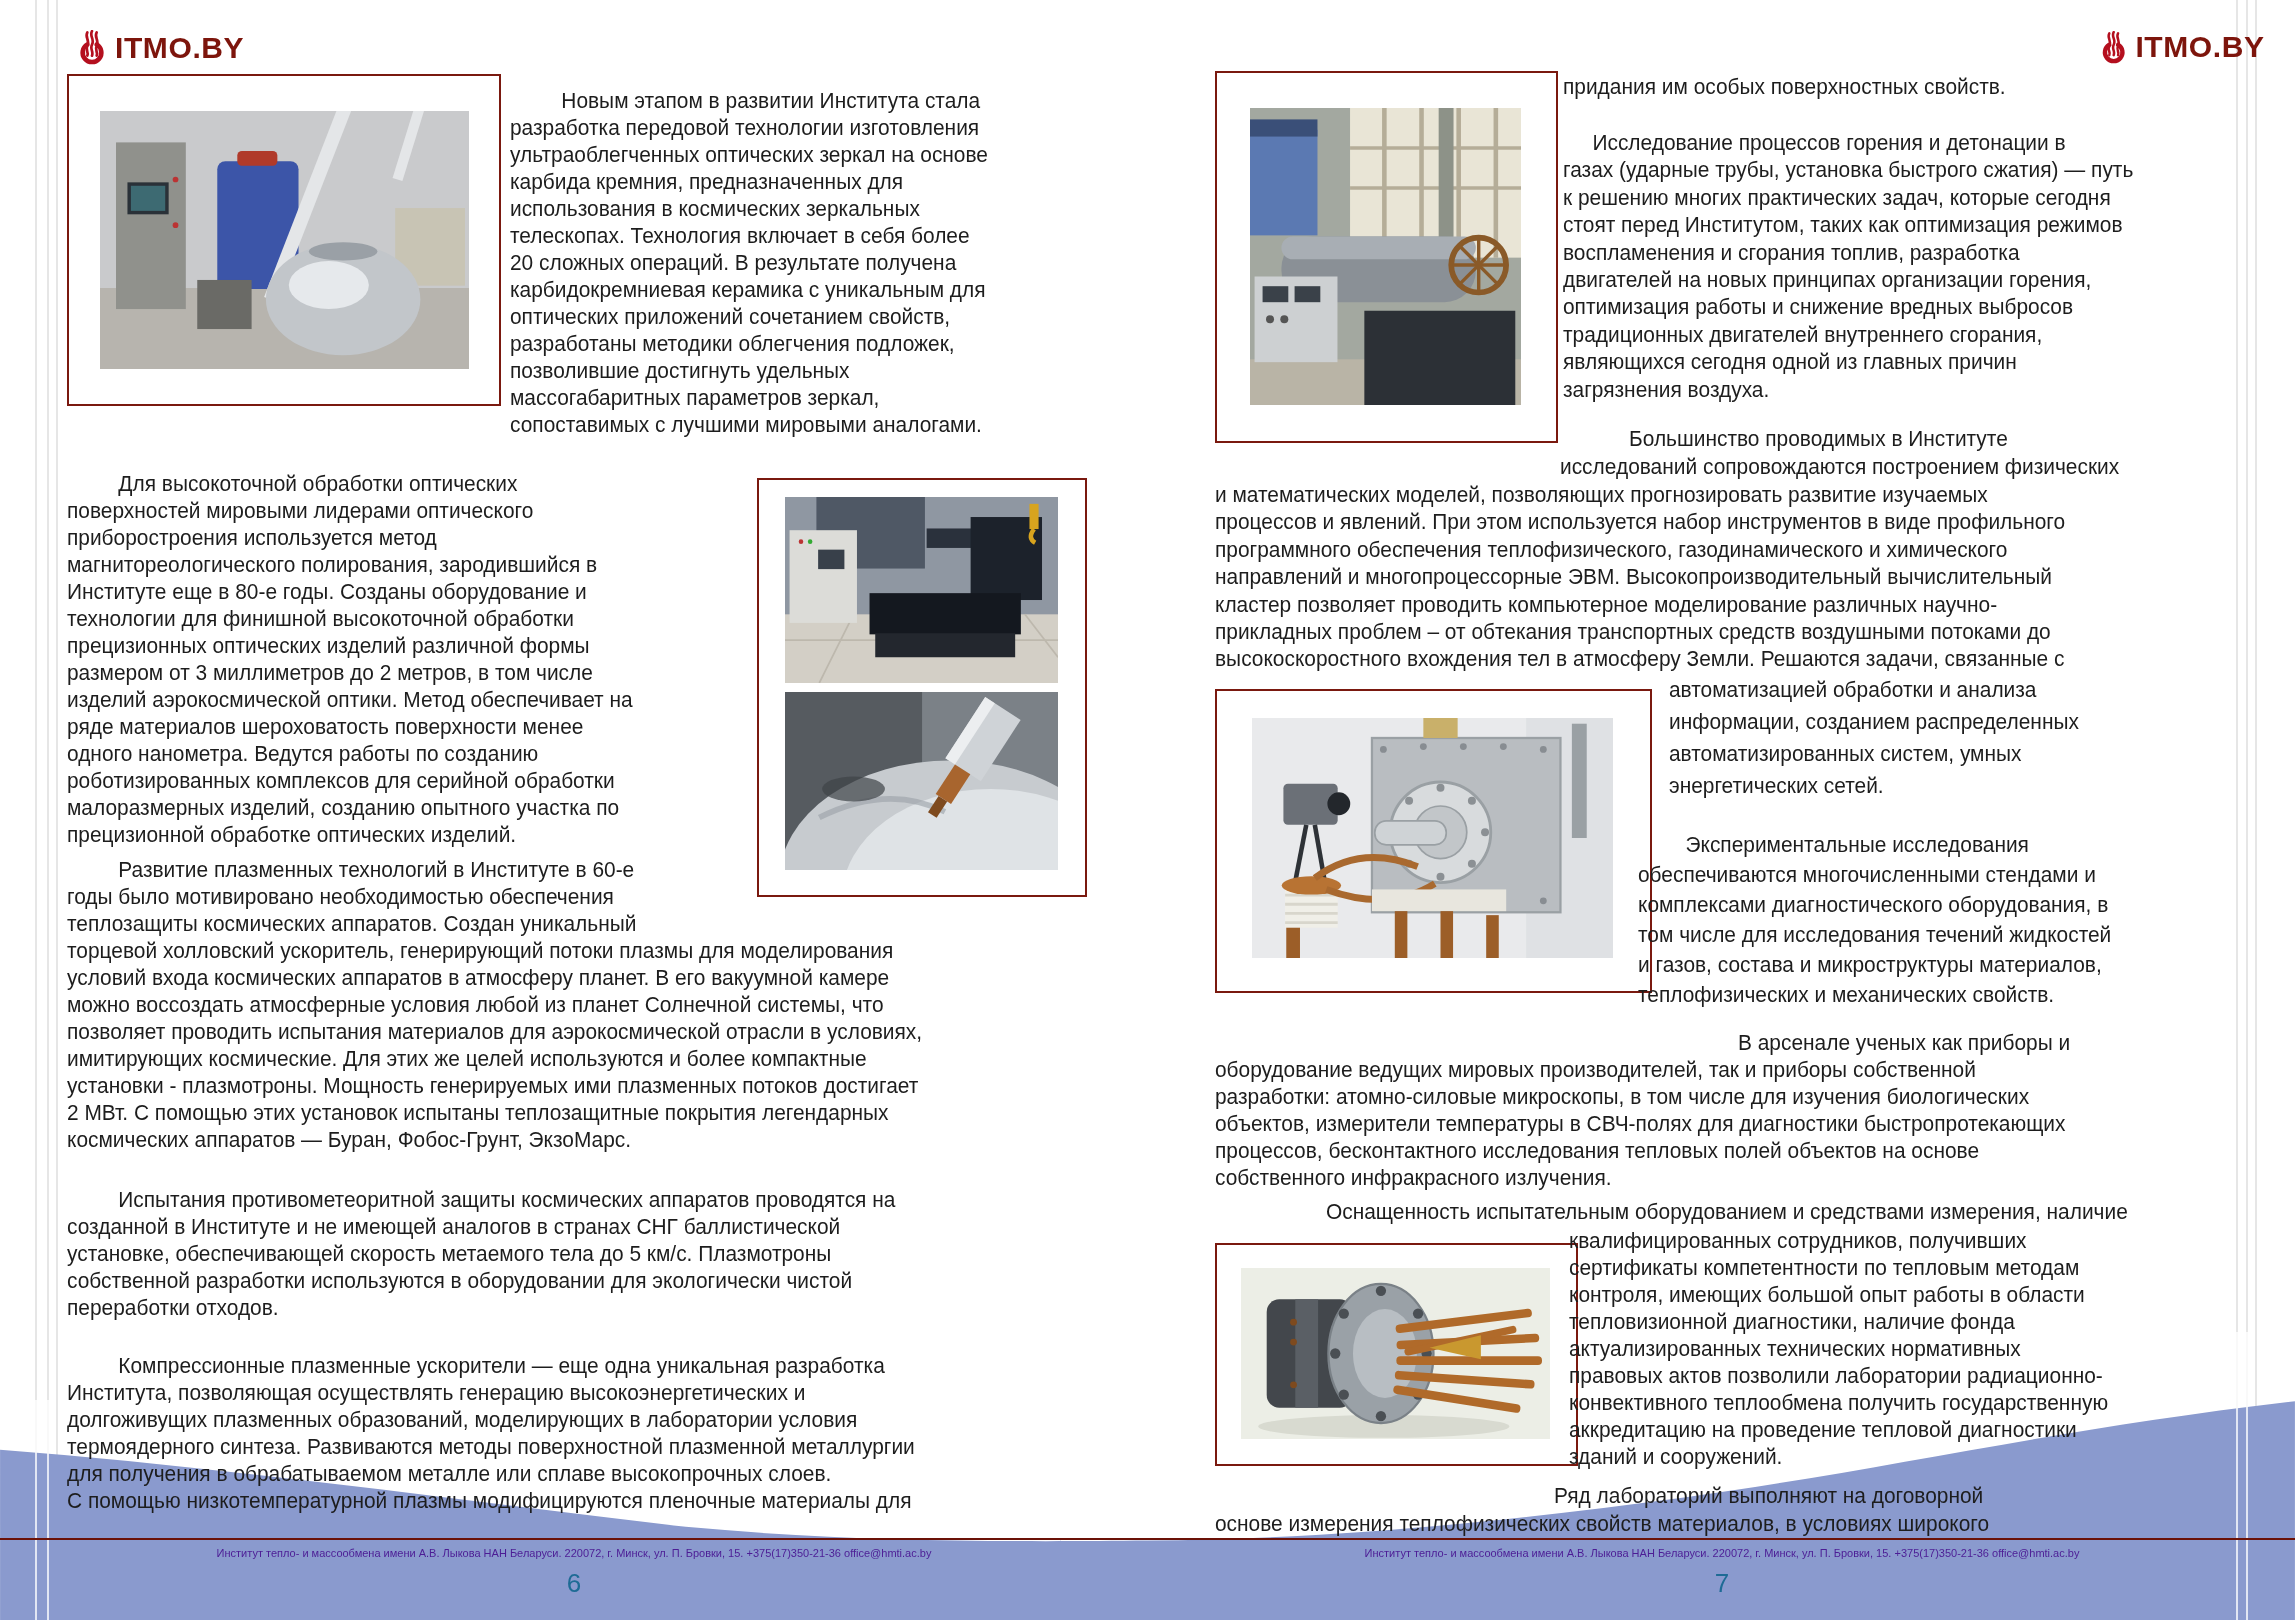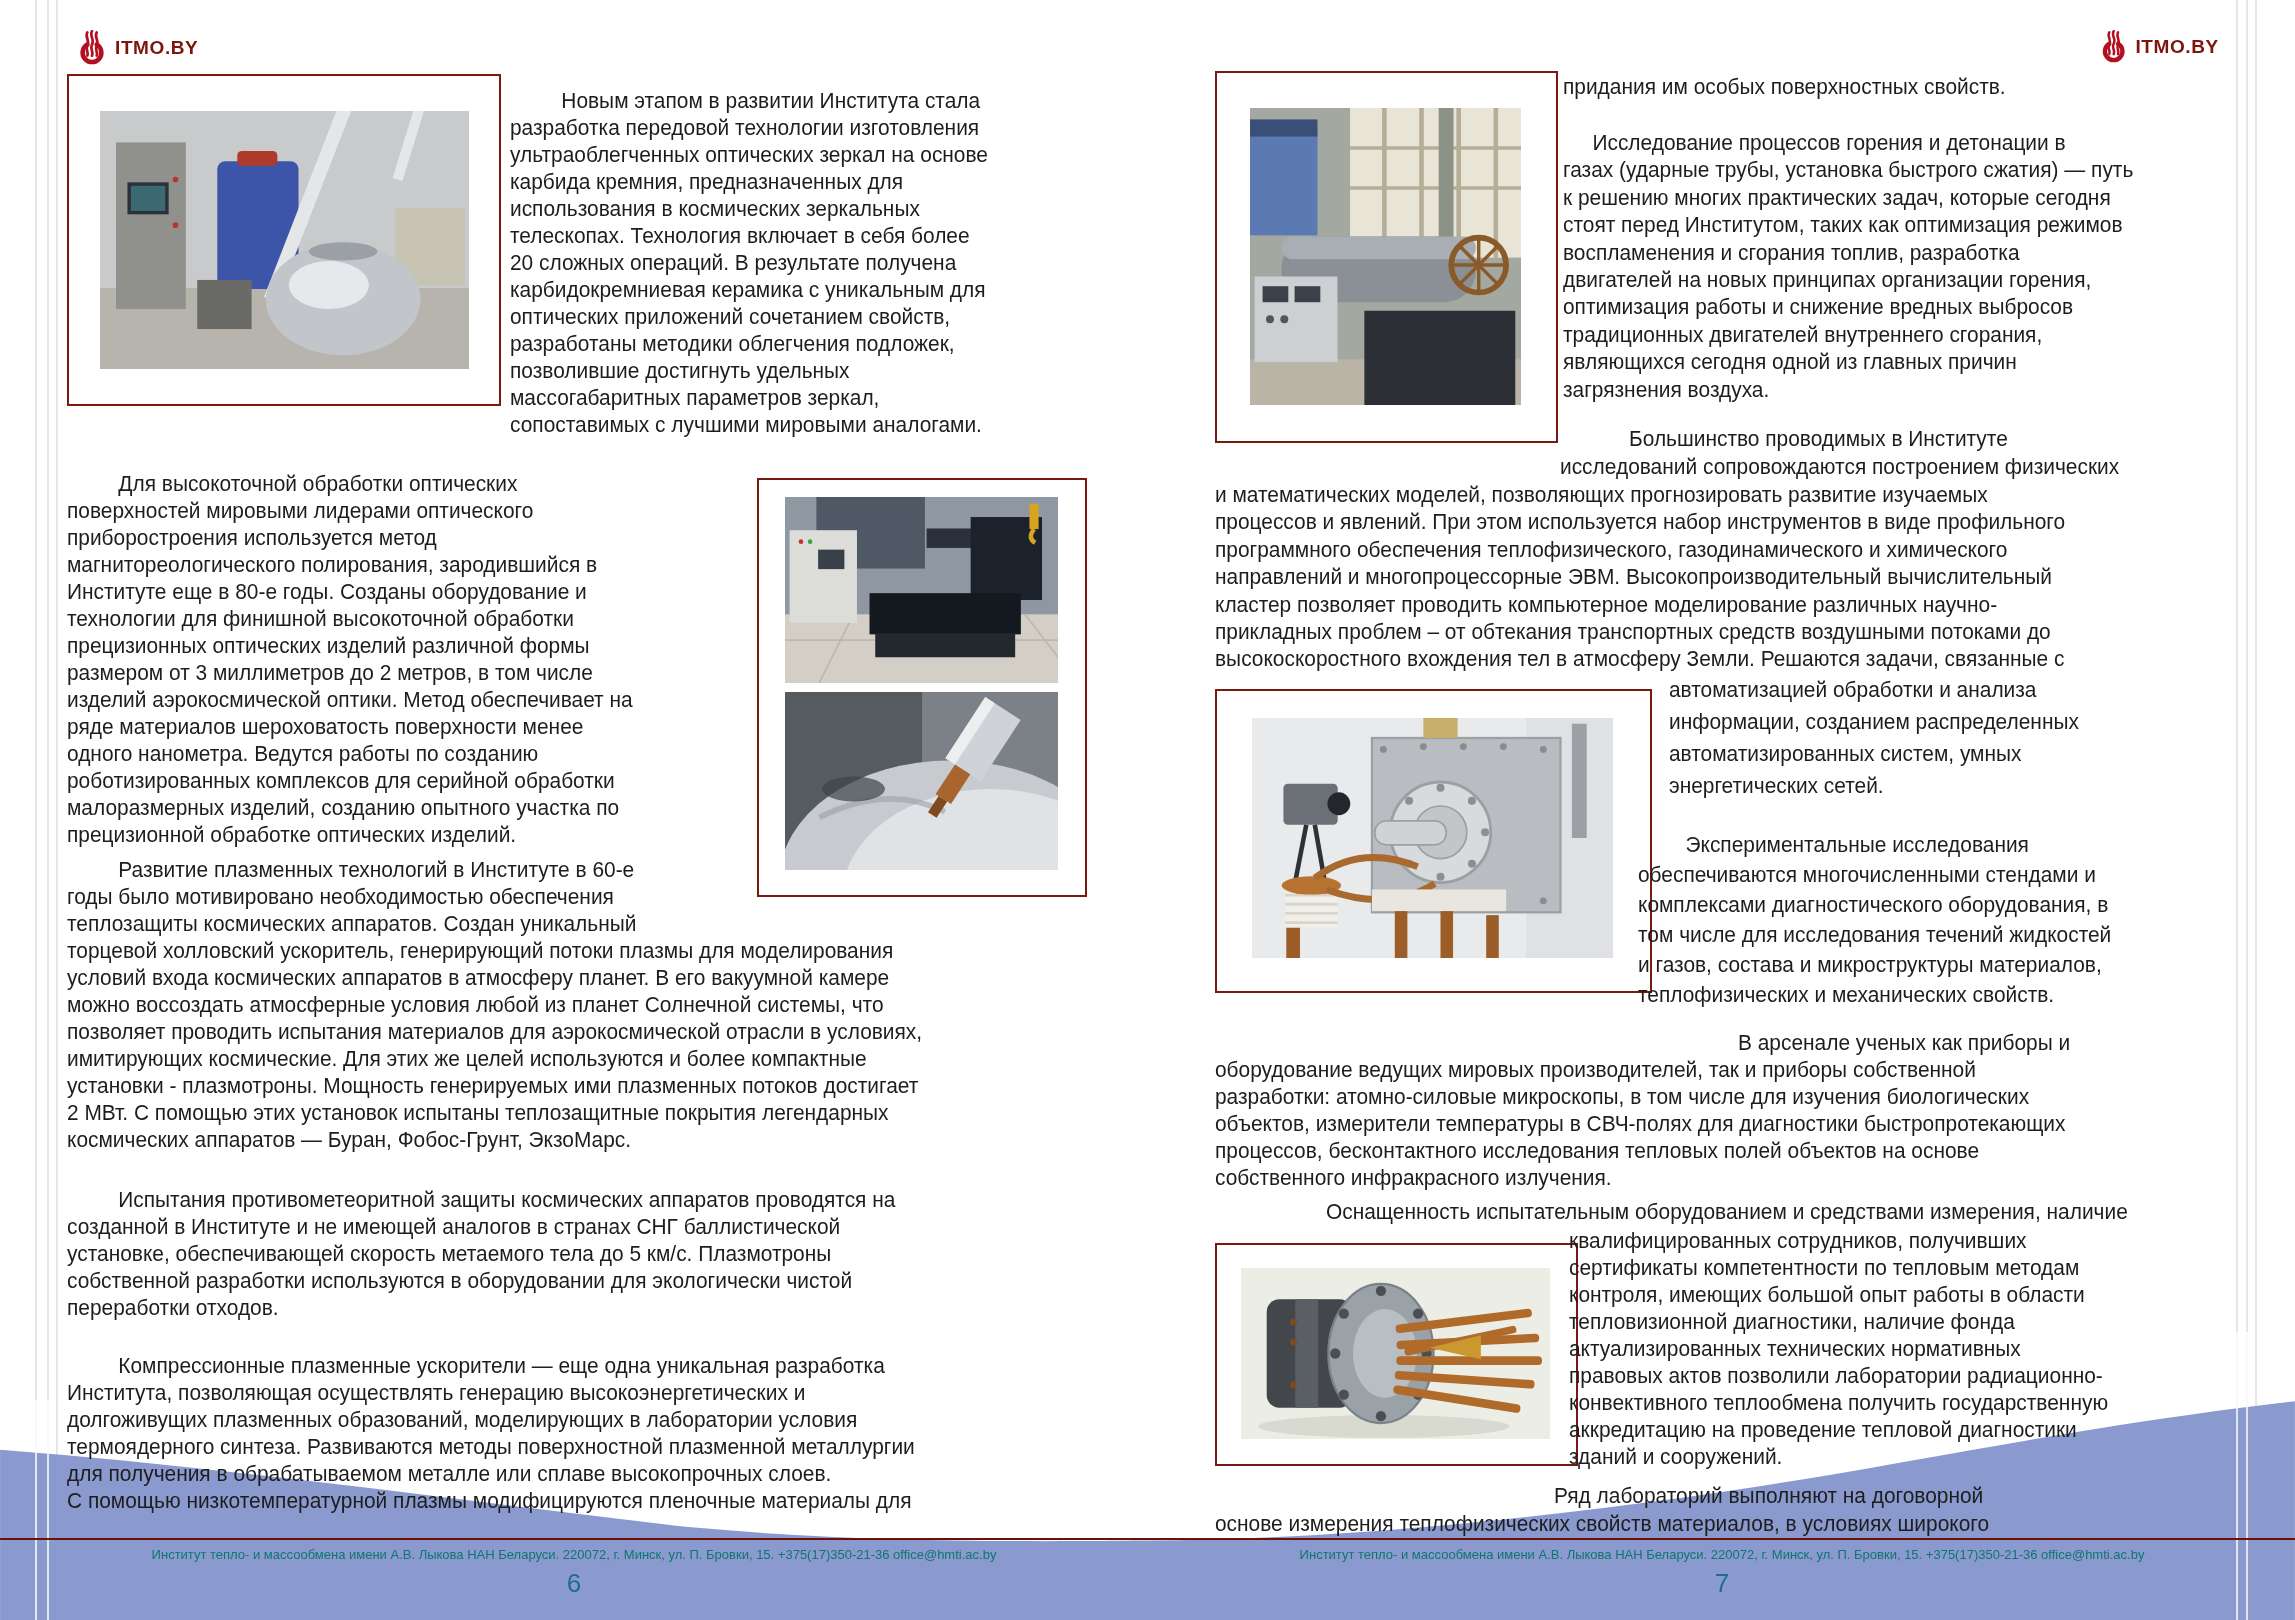--- a/index.html
+++ b/index.html
@@ -10,28 +10,28 @@
       transform:scaleX(0.95);transform-origin:0 0;}
   .tb .ln{white-space:nowrap;}
   .lh48 .ln{line-height:27.4px;}
   .lh52 .ln{line-height:30px;}
   .lh56 .ln{line-height:32px;}
   
   .frame{position:absolute;background:#ffffff;border:2.9px solid #7a190f;box-sizing:border-box;z-index:4;}
   .frame svg{position:absolute;}
   
   .logo{position:absolute;display:flex;align-items:center;gap:8px;z-index:5;}
-  .logo .brand{font-size:19px;font-weight:bold;letter-spacing:0.6px;color:#7d150c;}
+  .logo .brand{font-size:30px;font-weight:bold;letter-spacing:0.6px;color:#7d150c;}
   
   .vline{position:absolute;top:0;bottom:0;width:2.3px;background:#e6e6e6;z-index:0;}
   .vline-over{position:absolute;width:2.3px;background:rgba(255,255,255,0.75);z-index:3;}
   
   .footline{position:absolute;left:0;width:2295px;top:1538px;height:2.3px;background:#6b1208;z-index:6;}
-  .foottext{position:absolute;top:1547px;width:1148px;text-align:center;font-size:13px;
-            color:#0f766e;z-index:6;white-space:nowrap;}
+  .foottext{position:absolute;top:1547px;width:1148px;text-align:center;font-size:11px;
+            color:#4c1d95;z-index:6;white-space:nowrap;}
   .pagenum{position:absolute;top:1568px;width:1148px;text-align:center;font-size:26px;
            color:#1e6b95;z-index:6;}
   .wave{position:absolute;left:0;top:0;z-index:1;}
   .ztext{z-index:5;}
 </style>
 </head>
 <body>
 
 <div class="sheet">
 

